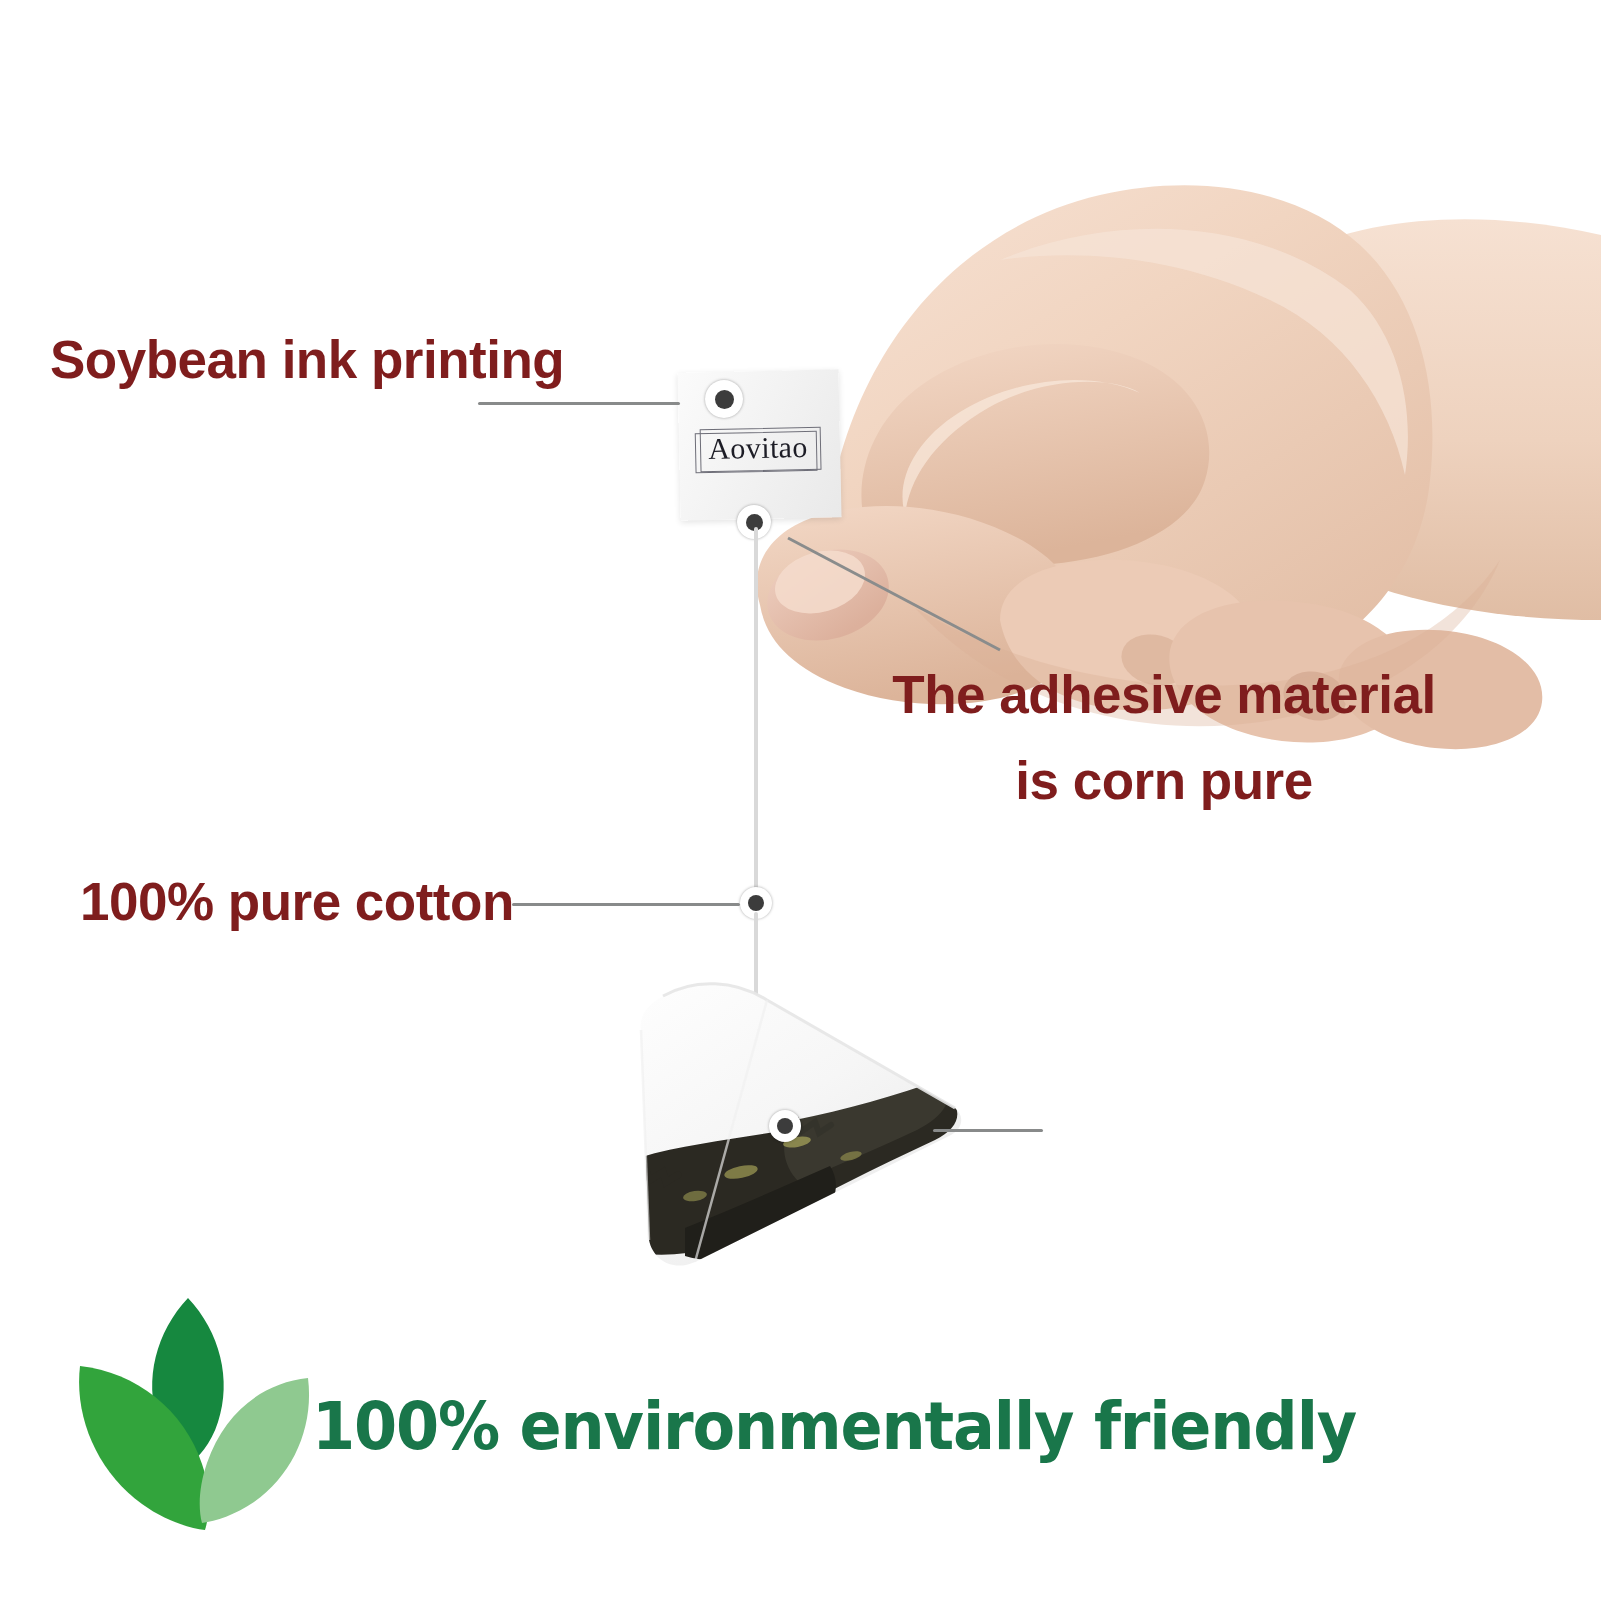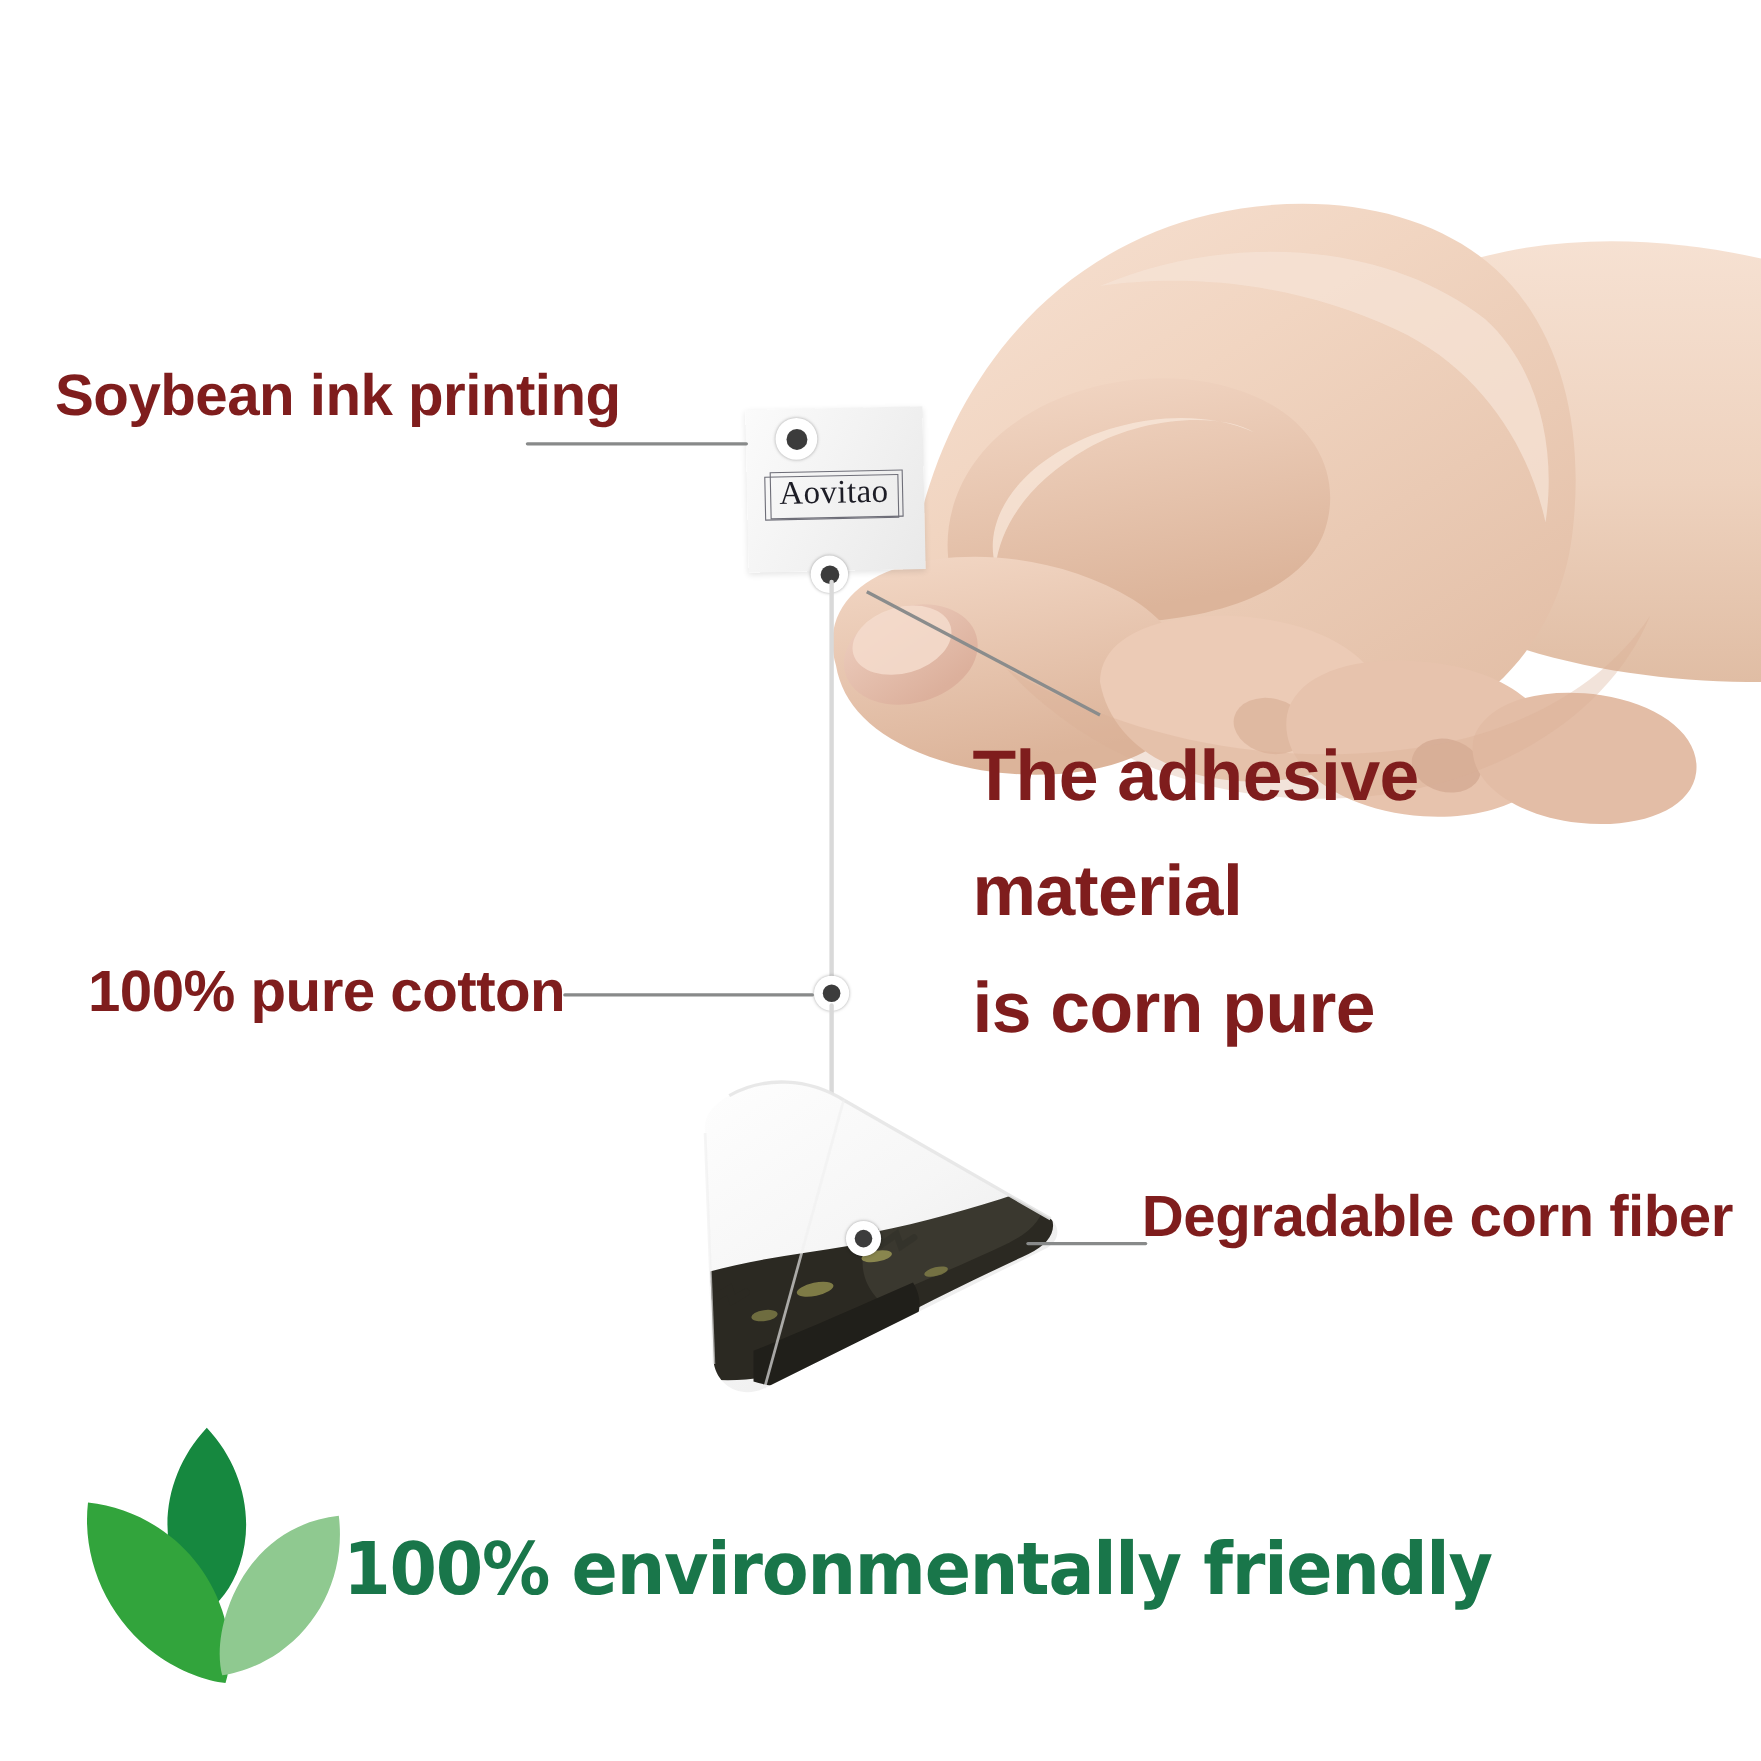--- a/index.html
+++ b/index.html
@@ -38,24 +38,25 @@
     font-size: 53px;
   }
   #label-degradable {
     left: 1038px;
     top: 1080px;
     font-size: 53px;
   }
   #label-adhesive {
     left: 884px;
     top: 652px;
-    font-size: 65px;
+    font-size: 53px;
     line-height: 1.62;
     white-space: normal;
     width: 560px;
+    text-align: center;
   }
   #label-adhesive .ln { display: block; }
 
   
   .leader {
     position: absolute;
     background: #888a8a;
     height: 3px;
     border-radius: 2px;
   }
@@ -374,21 +375,20 @@
 
   <div class="callout" id="label-soybean">Soybean ink printing</div>
 
   <div class="callout" id="label-adhesive">
     <span class="ln">The adhesive material</span>
     <span class="ln">is corn pure</span>
   </div>
 
   <div class="callout" id="label-cotton">100% pure cotton</div>
 
-  <div class="callout" id="label-degradable">Degradable corn fiber</div>
 
   <div id="eco-logo">
     <svg viewBox="0 0 268 248" xmlns="http://www.w3.org/2000/svg">
 
       <path d="M 116 10
                C 148 44, 160 92, 146 134
                C 139 156, 126 170, 116 178
                C 106 170, 93 156, 86 134
                C 72 92, 84 44, 116 10 Z" fill="#16883f"></path>
 

